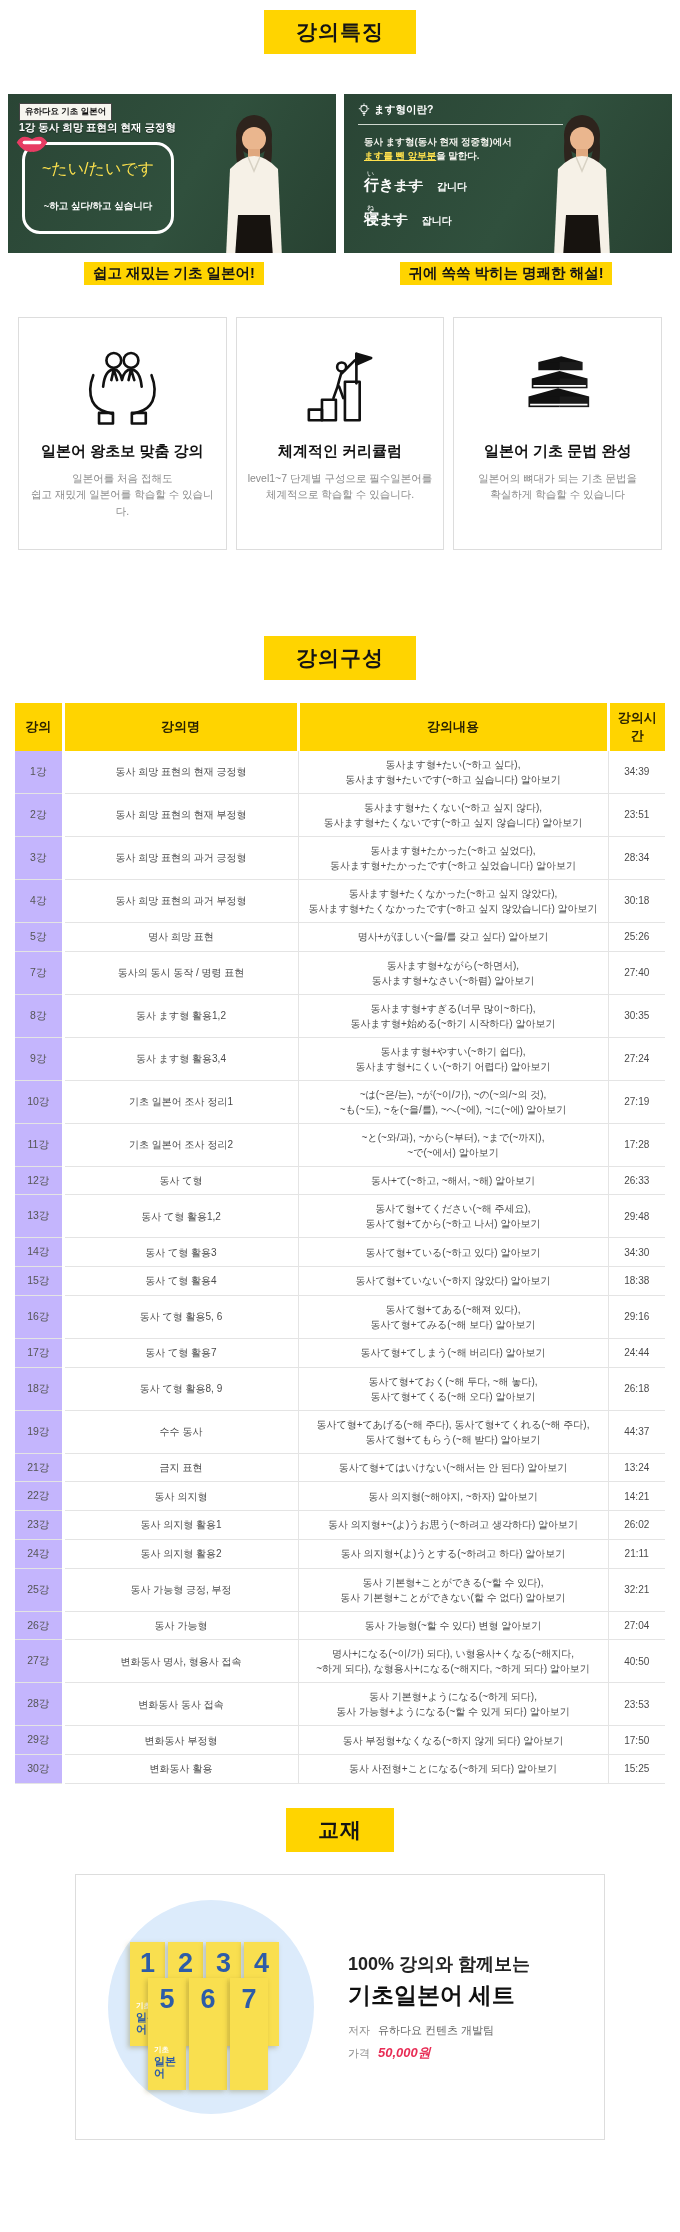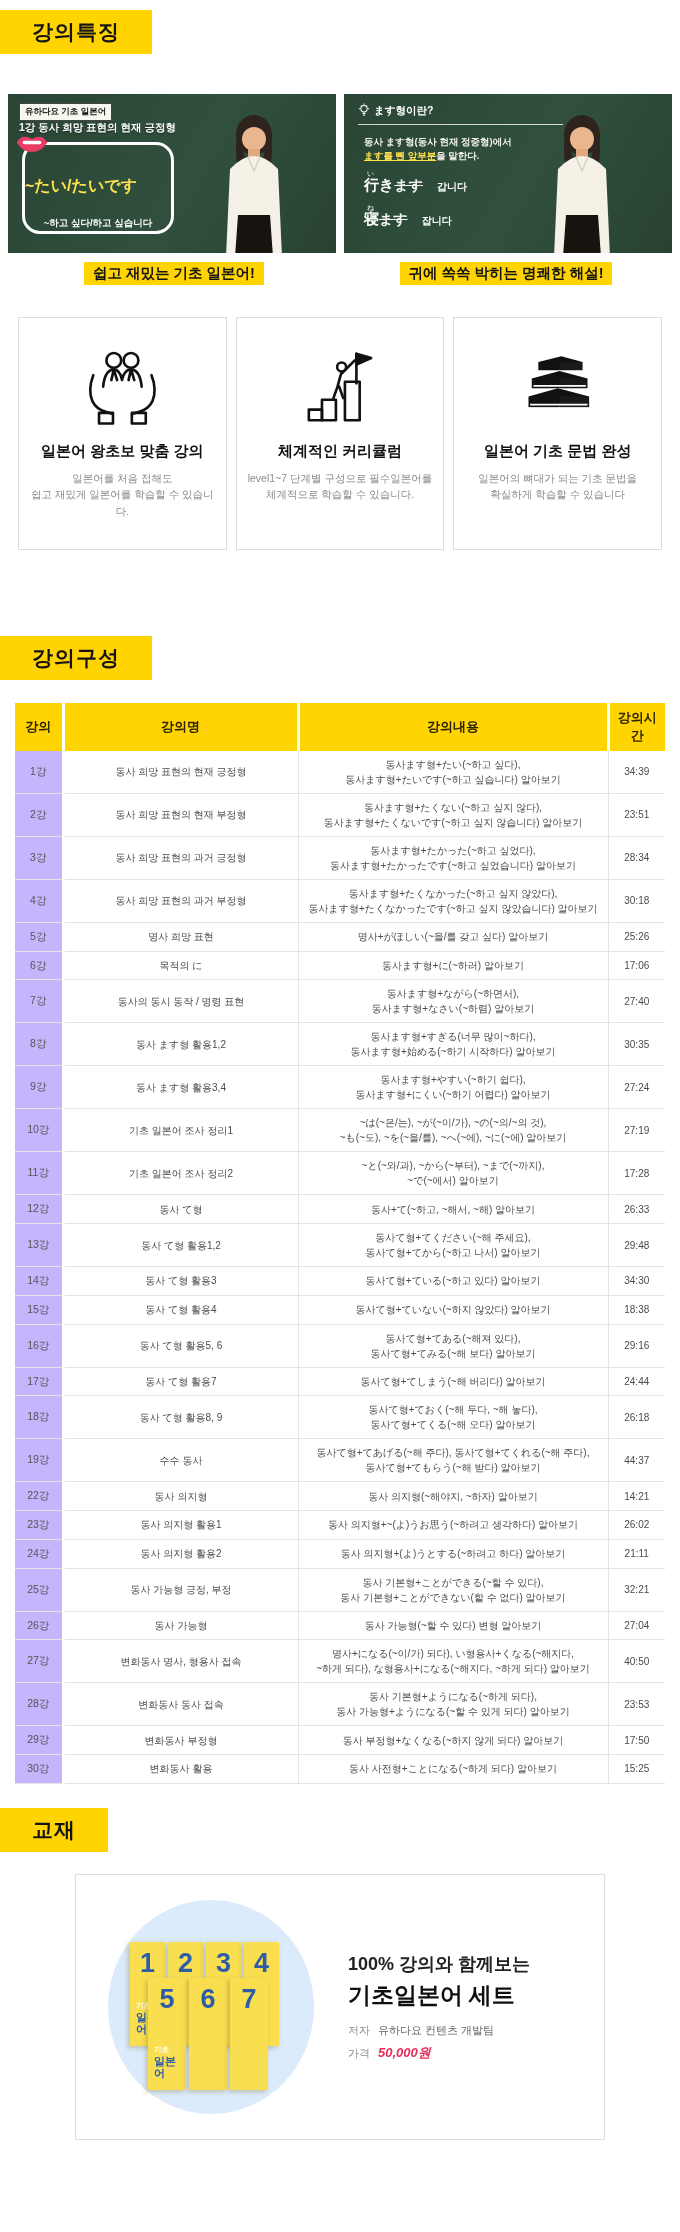--- a/index.html
+++ b/index.html
@@ -6,21 +6,21 @@
   html, body { background: #fff; }
   body {
     width: 680px;
     min-height: 2232px;
     margin: 0 auto;
     font-family: "Liberation Sans", "DejaVu Sans", sans-serif;
     color: #222;
   }
 
   
-  .badge-wrap { }
+  .badge-wrap { text-align: center; }
   .section-badge {
     display: inline-block;
     background: #ffd400;
     color: #141414;
     font-size: 21px;
     font-weight: bold;
     letter-spacing: 1px;
     padding: 8px 32px;
   }
   .badge-features { margin-top: 10px; }
@@ -58,32 +58,32 @@
     color: #fff; font-size: 10.5px; font-weight: bold;
     text-shadow: 0 1px 1px rgba(0,0,0,.5);
   }
   .v1-bubble {
     position: absolute; top: 48px; left: 14px;
     width: 152px; height: 92px;
     border: 3px solid #fff; border-radius: 18px;
   }
   .v1-lips { position: absolute; top: -14px; left: -10px; width: 34px; height: 23px; }
   .v1-main {
-    margin-top: 31px; 
-    color: #ffe34d; font-size: 16px; font-weight: bold;
+    margin-top: 14px; text-align: center;
+    color: #ffe34d; font-size: 16px; font-weight: normal;
   }
   .v1-sub {
     margin-top: 20px; text-align: center;
     color: #fff; font-size: 9.5px; font-weight: bold;
   }
 
   .v2-heading {
     position: absolute; top: 9px; left: 14px;
     color: #fff; font-size: 10.5px; font-weight: bold;
-    display: flex; align-items: center; gap: 4px;
+    display: flex; gap: 4px;
   }
   .v2-rule {
     position: absolute; top: 30px; left: 14px;
     width: 205px; border-top: 1px solid #cfd8cf;
   }
   .v2-line1 { position: absolute; top: 42px; left: 20px; color: #f2f2ec; font-size: 9.5px; font-weight: bold; }
   .v2-line2 { position: absolute; top: 56px; left: 20px; font-size: 9.5px; font-weight: bold; color: #f2f2ec; }
   .v2-line2 .hl { color: #ffe14d; text-decoration: underline; }
   .v2-ex { position: absolute; left: 20px; color: #fff; }
   .v2-ex1 { top: 82px; }
@@ -366,26 +366,20 @@
 동사ます형+たくなかったです(~하고 싶지 않았습니다) 알아보기</td>
         <td class="col-time">30:18</td>
       </tr>
       <tr>
         <td class="col-no">5강</td>
         <td class="col-name">명사 희망 표현</td>
         <td class="col-content">명사+がほしい(~을/를 갖고 싶다) 알아보기</td>
         <td class="col-time">25:26</td>
       </tr>
       <tr>
-        <td class="col-no">6강</td>
-        <td class="col-name">목적의 に</td>
-        <td class="col-content">동사ます형+に(~하러) 알아보기</td>
-        <td class="col-time">17:06</td>
-      </tr>
-      <tr>
         <td class="col-no">7강</td>
         <td class="col-name">동사의 동시 동작 / 명령 표현</td>
         <td class="col-content">동사ます형+ながら(~하면서),
 동사ます형+なさい(~하렴) 알아보기</td>
         <td class="col-time">27:40</td>
       </tr>
       <tr>
         <td class="col-no">8강</td>
         <td class="col-name">동사 ます형 활용1,2</td>
         <td class="col-content">동사ます형+すぎる(너무 많이~하다),
@@ -457,20 +451,26 @@
         <td class="col-content">동사て형+ておく(~해 두다, ~해 놓다),
 동사て형+てくる(~해 오다) 알아보기</td>
         <td class="col-time">26:18</td>
       </tr>
       <tr>
         <td class="col-no">19강</td>
         <td class="col-name">수수 동사</td>
         <td class="col-content">동사て형+てあげる(~해 주다), 동사て형+てくれる(~해 주다),
 동사て형+てもらう(~해 받다) 알아보기</td>
         <td class="col-time">44:37</td>
+      </tr>
+      <tr>
+        <td class="col-no">21강</td>
+        <td class="col-name">금지 표현</td>
+        <td class="col-content">동사て형+てはいけない(~해서는 안 된다) 알아보기</td>
+        <td class="col-time">13:24</td>
       </tr>
       <tr>
         <td class="col-no">22강</td>
         <td class="col-name">동사 의지형</td>
         <td class="col-content">동사 의지형(~해야지, ~하자) 알아보기</td>
         <td class="col-time">14:21</td>
       </tr>
       <tr>
         <td class="col-no">23강</td>
         <td class="col-name">동사 의지형 활용1</td>

